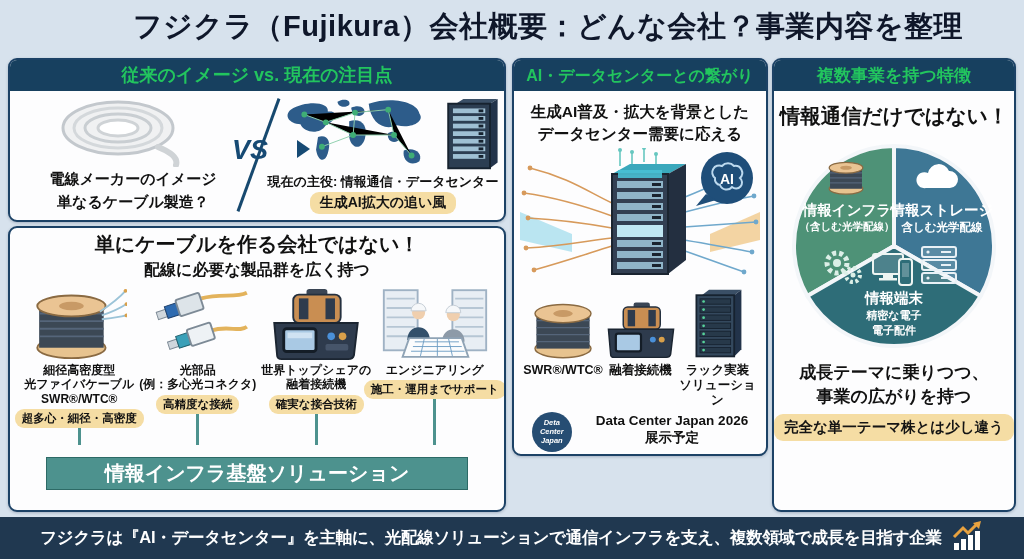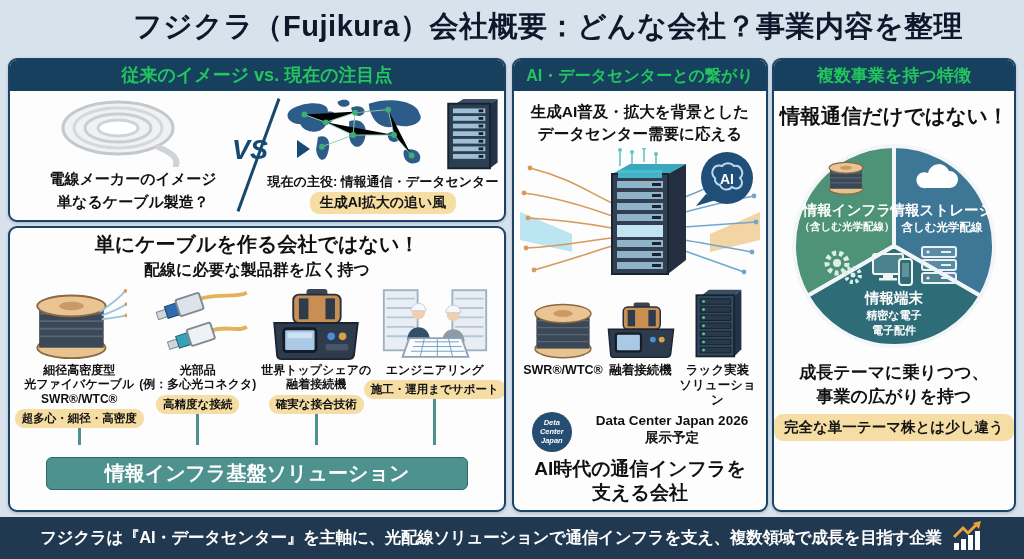--- a/index.html
+++ b/index.html
@@ -6,21 +6,21 @@
   .page{position:relative;width:1024px;height:559px;background:#d7e2ed;font-family:"Liberation Sans",sans-serif;overflow:hidden;color:#111;}
   .page-title{position:absolute;top:7px;left:0;width:100%;text-align:center;font-size:29px;font-weight:700;letter-spacing:.5px;color:#0f172a;margin-left:36px;}
   .panel{position:absolute;background:#fdfdfe;border:2px solid #1c4266;border-radius:9px;box-shadow:0 1px 3px rgba(20,40,70,.25);box-sizing:border-box;overflow:hidden;}
   .panel-header{background:#17405f;color:#22c55e;font-weight:700;text-align:center;height:31px;line-height:31px;}
   .pre{white-space:pre-line;}
   .pill{background:#f5dda4;border-radius:9px;font-weight:700;color:#141414;display:inline-block;padding:2px 10px;}
 
   
   #panel-legacy{left:8px;top:58px;width:498px;height:164px;}
   #panel-core{left:8px;top:226px;width:498px;height:286px;}
-  #panel-ai{left:512px;top:58px;width:256px;height:454px;}
+  #panel-ai{left:512px;top:58px;width:256px;height:398px;}
   #panel-multi{left:772px;top:58px;width:244px;height:454px;}
 
   
   #panel-legacy .panel-header{font-size:18px;}
   .legacy-body{position:relative;height:129px;}
   .coil-wrap{position:absolute;left:28px;top:4px;}
   .legacy-left-cap{position:absolute;left:4px;top:76px;width:238px;text-align:center;font-weight:700;font-size:15px;line-height:1.55;}
   .vs-slash{position:absolute;left:247px;top:4px;width:3px;height:120px;background:#17496f;transform:rotate(20deg);}
   .vs-text{position:absolute;left:222px;top:44px;font-size:27px;font-style:italic;font-weight:900;color:#164a74;display:flex;align-items:center;gap:28px;}
   .vs-arrow{width:0;height:0;border-top:9px solid transparent;border-bottom:9px solid transparent;border-left:13px solid #164a74;margin-left:1px;margin-top:-4px;}
@@ -32,21 +32,21 @@
   
   #panel-core .panel-header{font-size:18px;}
   .core-headline{text-align:center;font-weight:800;font-size:20px;margin-top:3px;}
   .core-subline{text-align:center;font-weight:700;font-size:16px;margin-top:2px;}
   .core-products{display:flex;align-items:stretch;padding:4px 10px 12px 10px;height:160px;}
   .prod{flex:1 1 0;display:flex;flex-direction:column;align-items:center;min-width:0;}
   .prod-img{height:76px;display:flex;align-items:flex-end;justify-content:center;}
   .prod-cap{text-align:center;font-weight:700;font-size:12px;line-height:1.2;margin-top:2px;}
   .prod-tag{background:#f5dda4;border-radius:9px;font-weight:700;font-size:11.5px;padding:2px 7px;margin-top:3px;white-space:nowrap;}
   .prod-line{width:3px;background:#4d928e;flex:1 1 auto;min-height:4px;margin-top:0;}
-  .core-bar{margin:0 36px;background:#4d928e;border:1px solid #2d6a66;color:#fff;font-weight:800;font-size:20px;text-align:center;border-radius:6px;height:31px;line-height:31px;}
+  .core-bar{margin:0 36px;background:#4d928e;border:1px solid #2d6a66;color:#fff;font-weight:800;font-size:20px;text-align:center;border-radius:0;height:31px;line-height:31px;}
 
   
   #panel-ai .panel-header{font-size:16px;}
   .ai-headline{text-align:center;font-weight:800;font-size:15.5px;line-height:1.45;margin-top:10px;}
   .ai-illu{display:flex;justify-content:center;margin-top:2px;}
   .ai-products{display:flex;justify-content:space-between;padding:0 10px;margin-top:2px;}
   .mprod{display:flex;flex-direction:column;align-items:center;width:78px;}
   .mprod-img{height:72px;display:flex;align-items:flex-end;justify-content:center;}
   .mprod-cap{text-align:center;font-weight:700;font-size:12.5px;line-height:1.2;margin-top:3px;}
   .ai-badge-row{display:flex;align-items:flex-start;justify-content:center;gap:24px;margin-top:4px;}

